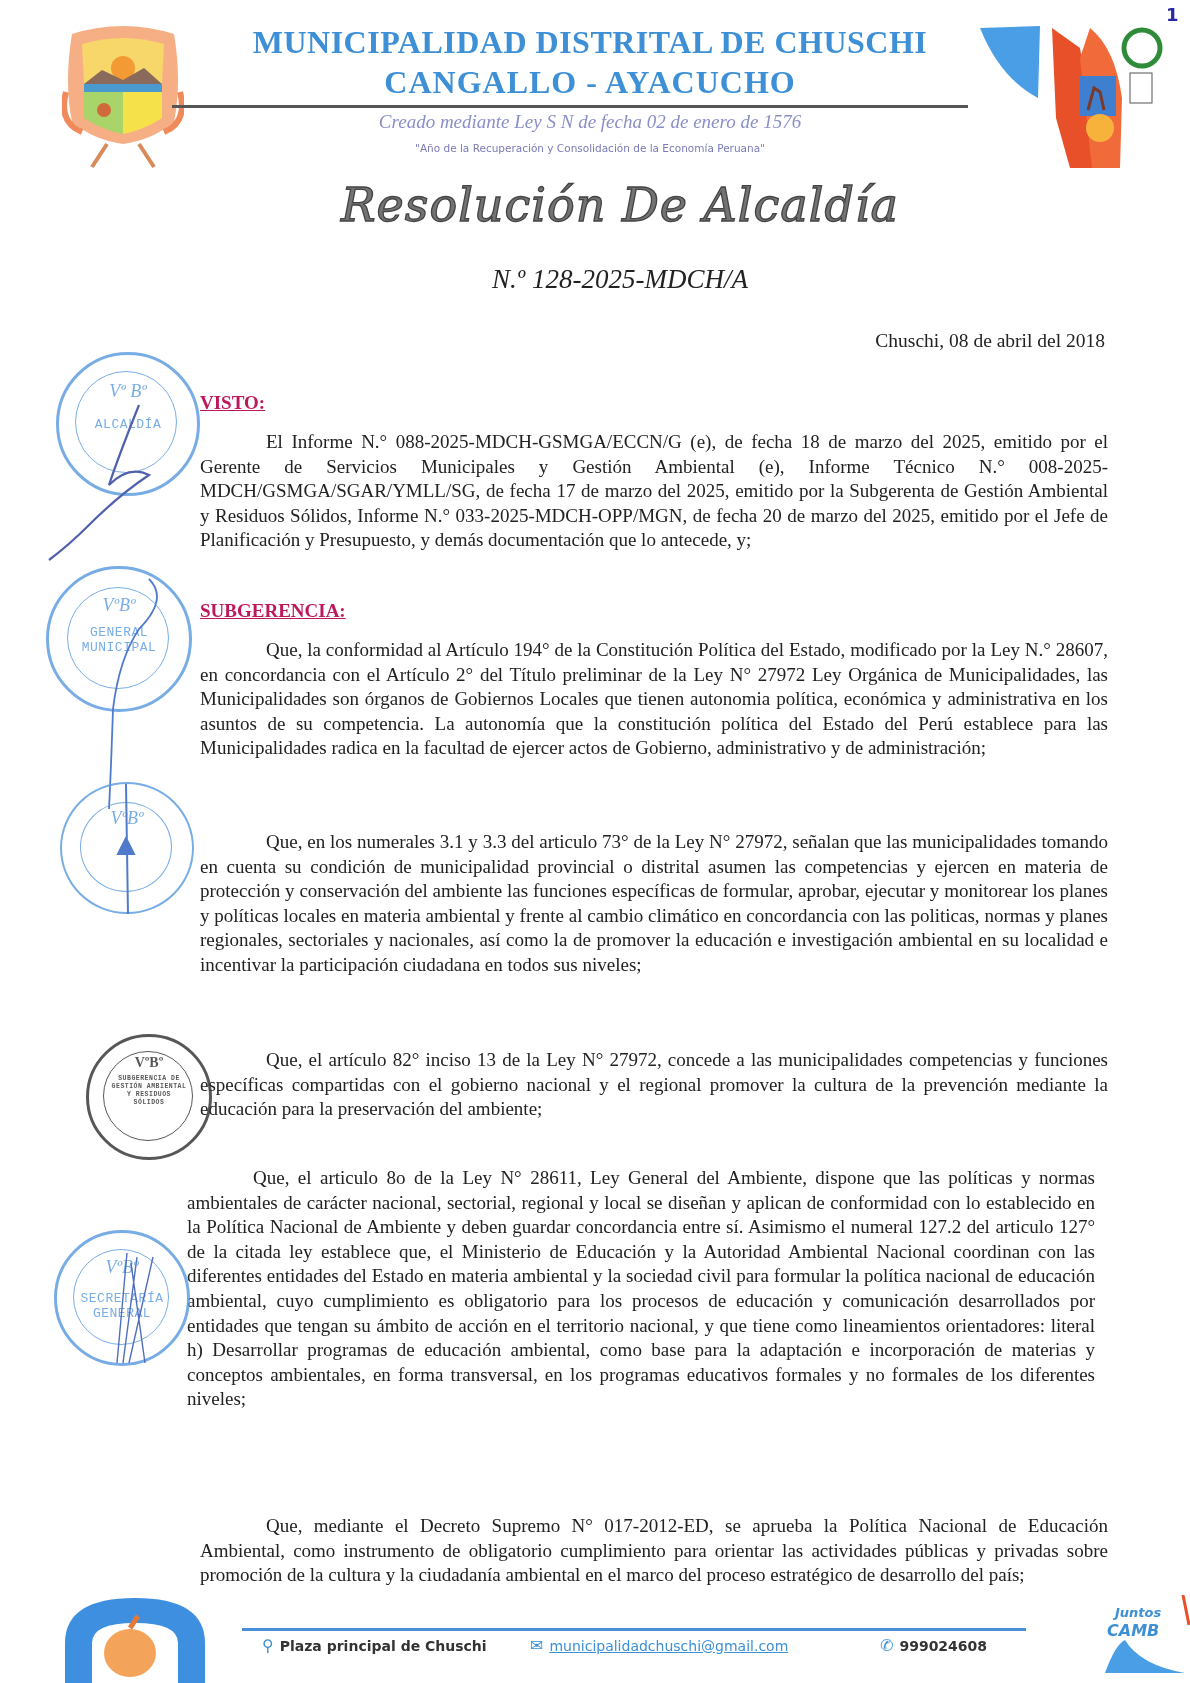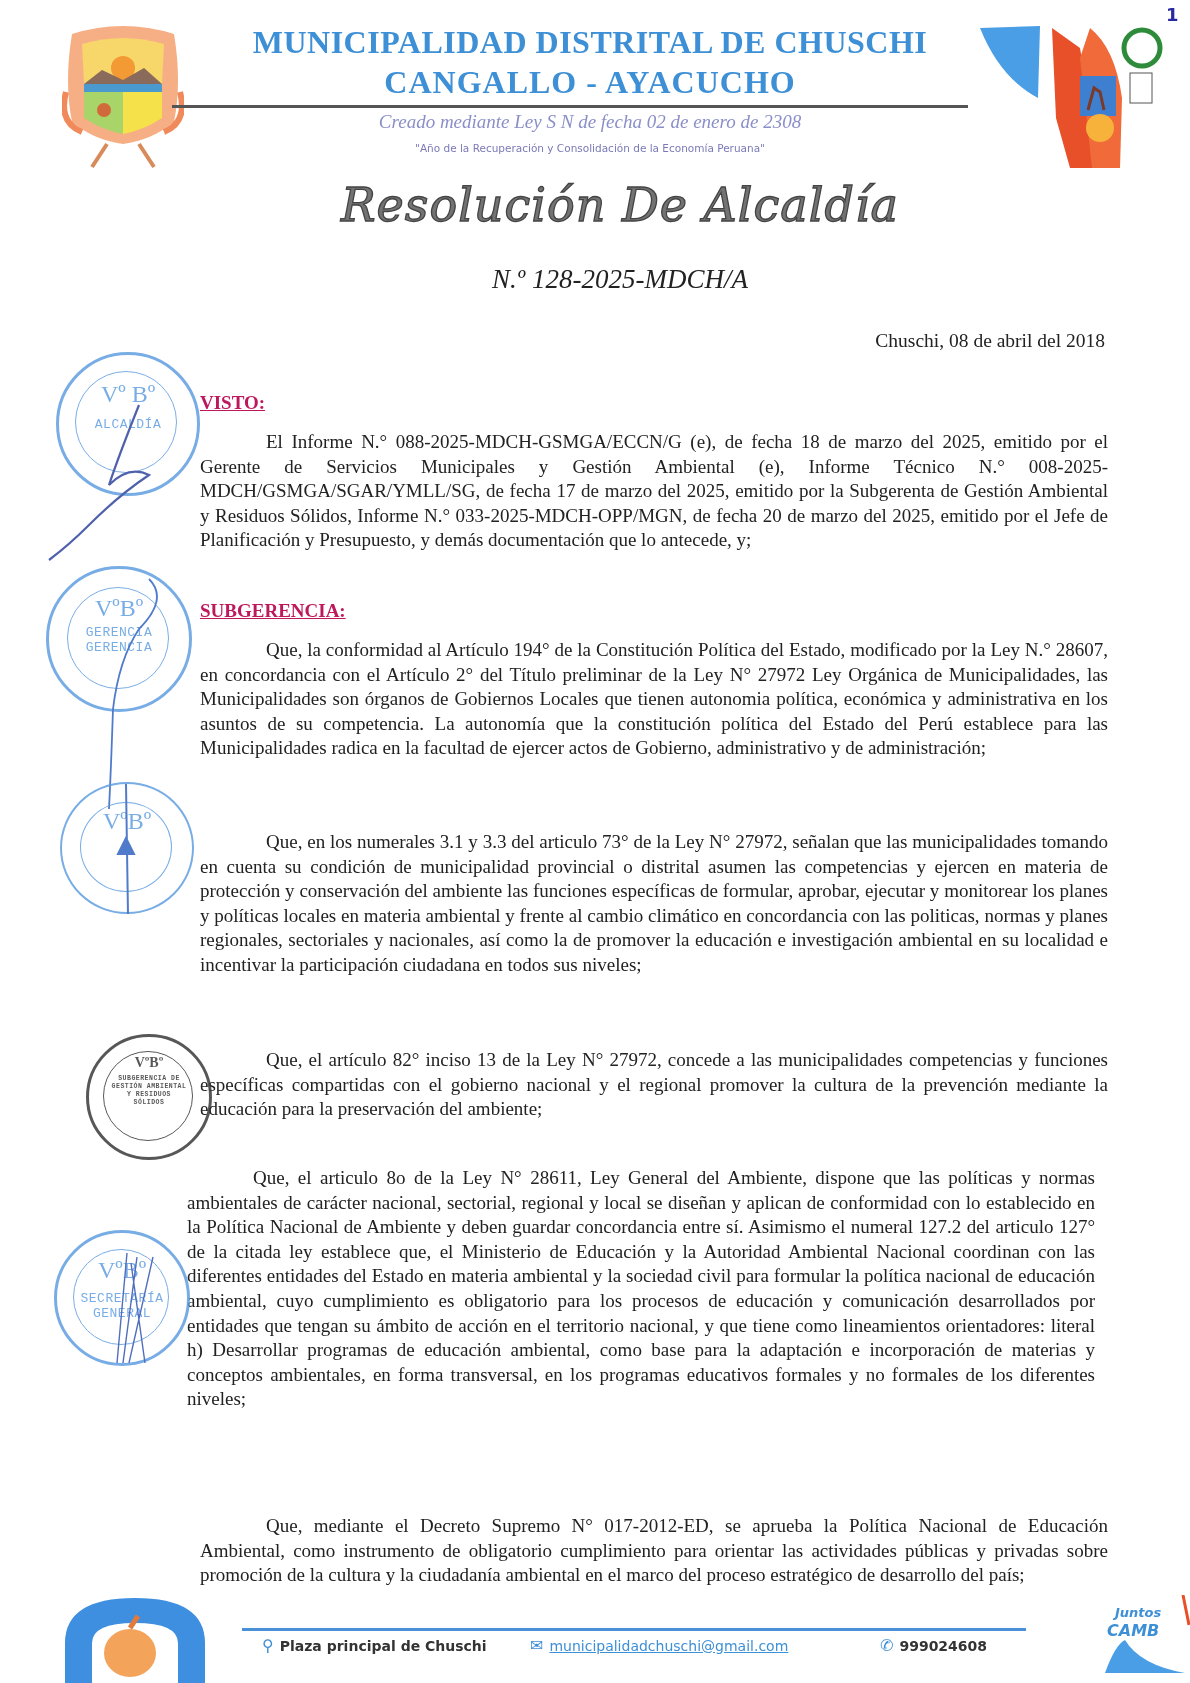--- a/index.html
+++ b/index.html
@@ -40,21 +40,21 @@
   #cons-head { left:200px; top:600px; }
   #cons-p1 { left:200px; top:638px; }
   #cons-p2 { left:200px; top:830px; }
   #cons-p3 { left:200px; top:1048px; }
   #cons-p4 { left:187px; top:1166px; }
   #cons-p5 { left:200px; top:1482px;margin-top:32px; }
 
   
   .stamp { position:absolute; border-radius:50%; border:3px solid #5b9be0; color:#5b9be0; opacity:0.82; }
   .stamp .inner { position:absolute; border-radius:50%; border:1.5px solid #5b9be0; }
-  .stamp .vb { position:absolute; width:100%; text-align:center; font-family:"Liberation Serif", serif; font-size:24px; }
+  .stamp .vb { position:absolute; width:100%; text-align:center; font-family:"Liberation Serif", serif; font-style:italic; font-size:18px; }
   .stamp .lbl { position:absolute; width:100%; text-align:center; font-family:"Liberation Mono", monospace; font-size:13px; line-height:15px; letter-spacing:0.5px; }
   .stamp svg { position:absolute; left:0; top:0; }
   .stamp.dark { border-color:#333; color:#333; }
   .stamp.dark .inner { border-color:#333; }
 
   
   #footer-rule { left:242px; top:1628px; width:784px; height:3px; background:#4a90d9; }
   .footer-item { position:absolute; top:1636px; font-family:"DejaVu Sans", sans-serif; font-size:14px; font-weight:bold; color:#333; display:flex; align-items:center; gap:6px; }
   .footer-item .ico { color:#3d8fd6; font-size:16px; }
   #footer-email .txt { color:#3d8fd6; text-decoration:underline; font-weight:normal; }
@@ -75,21 +75,21 @@
     <path d="M61 70 L100 70 L100 96 Q82 108 61 112Z" fill="#f5e14a"></path>
     <circle cx="42" cy="88" r="7" fill="#d06a3a"></circle>
     <path d="M45 122 L30 145 M77 122 L92 145" stroke="#d98a5a" stroke-width="4"></path>
     <path d="M4 70 Q-4 100 20 110 M118 70 Q126 100 102 110" stroke="#f08a5a" stroke-width="6" fill="none"></path>
   </svg>
 </div>
 
 <div id="title1" class="abs">MUNICIPALIDAD DISTRITAL DE CHUSCHI</div>
 <div id="title2" class="abs">CANGALLO - AYACUCHO</div>
 <div id="header-rule" class="abs"></div>
-<div id="created" class="abs">Creado mediante Ley S N de fecha 02 de enero de 2308</div>
+<div id="created" class="abs">Creado mediante Ley S N de fecha 02 de enero de 1576</div>
 <div id="year-motto" class="abs">"Año de la Recuperación y Consolidación de la Economía Peruana"</div>
 
 <div id="crest-right" class="abs">
   <svg width="190" height="150" viewBox="0 0 190 150">
     <path d="M0 10 L60 8 L58 80 Q20 60 0 10Z" fill="#4a9ee6"></path>
     <path d="M72 10 L100 30 L110 90 L120 150 L90 150 L76 100 Z" fill="#e8502a"></path>
     <path d="M110 10 Q135 30 142 80 L140 150 L112 150 L100 40Z" fill="#f06a3a"></path>
     <rect x="100" y="58" width="36" height="40" fill="#3f7fd0"></rect>
     <path d="M108 92 L114 70 L120 74 L124 92" stroke="#7a3a2a" stroke-width="3" fill="none"></path>
     <circle cx="120" cy="110" r="14" fill="#f6b23a"></circle>
@@ -118,21 +118,21 @@
   <div class="vb" style="top:26px;">Vº Bº</div>
   <div class="lbl" style="top:62px;">ALCALDÍA</div>
   <svg width="170" height="200" style="left:-30px;top:20px;">
     <path d="M110 30 Q90 80 80 110 Q100 90 120 100 Q90 120 60 150 Q40 170 20 185" stroke="#2a3f9a" stroke-width="2.2" fill="none"></path>
   </svg>
 </div>
 
 <div class="stamp" style="left:46px;top:566px;width:140px;height:140px;">
   <div class="inner" style="left:18px;top:18px;width:100px;height:100px;"></div>
   <div class="vb" style="top:26px;">VºBº</div>
-  <div class="lbl" style="top:56px;padding:0 22px;box-sizing:border-box;">GERENCIA GERENCIA</div>
+  <div class="lbl" style="top:56px;padding:0 22px;box-sizing:border-box;">GENERAL MUNICIPAL</div>
   <svg width="140" height="240" style="left:0;top:0;">
     <path d="M100 10 Q120 30 90 60 Q70 90 64 140 Q62 200 60 240" stroke="#2a5fc0" stroke-width="1.8" fill="none"></path>
   </svg>
 </div>
 
 <div class="stamp" style="left:60px;top:782px;width:130px;height:128px;border-width:2px;">
   <div class="inner" style="left:18px;top:18px;width:90px;height:88px;"></div>
   <div class="vb" style="top:24px;">VºBº</div>
   <svg width="130" height="130" style="left:0;top:0;">
     <path d="M64 0 L66 130 M56 70 L64 54 L72 70Z" stroke="#2a5fc0" stroke-width="2" fill="#2a5fc0"></path>

